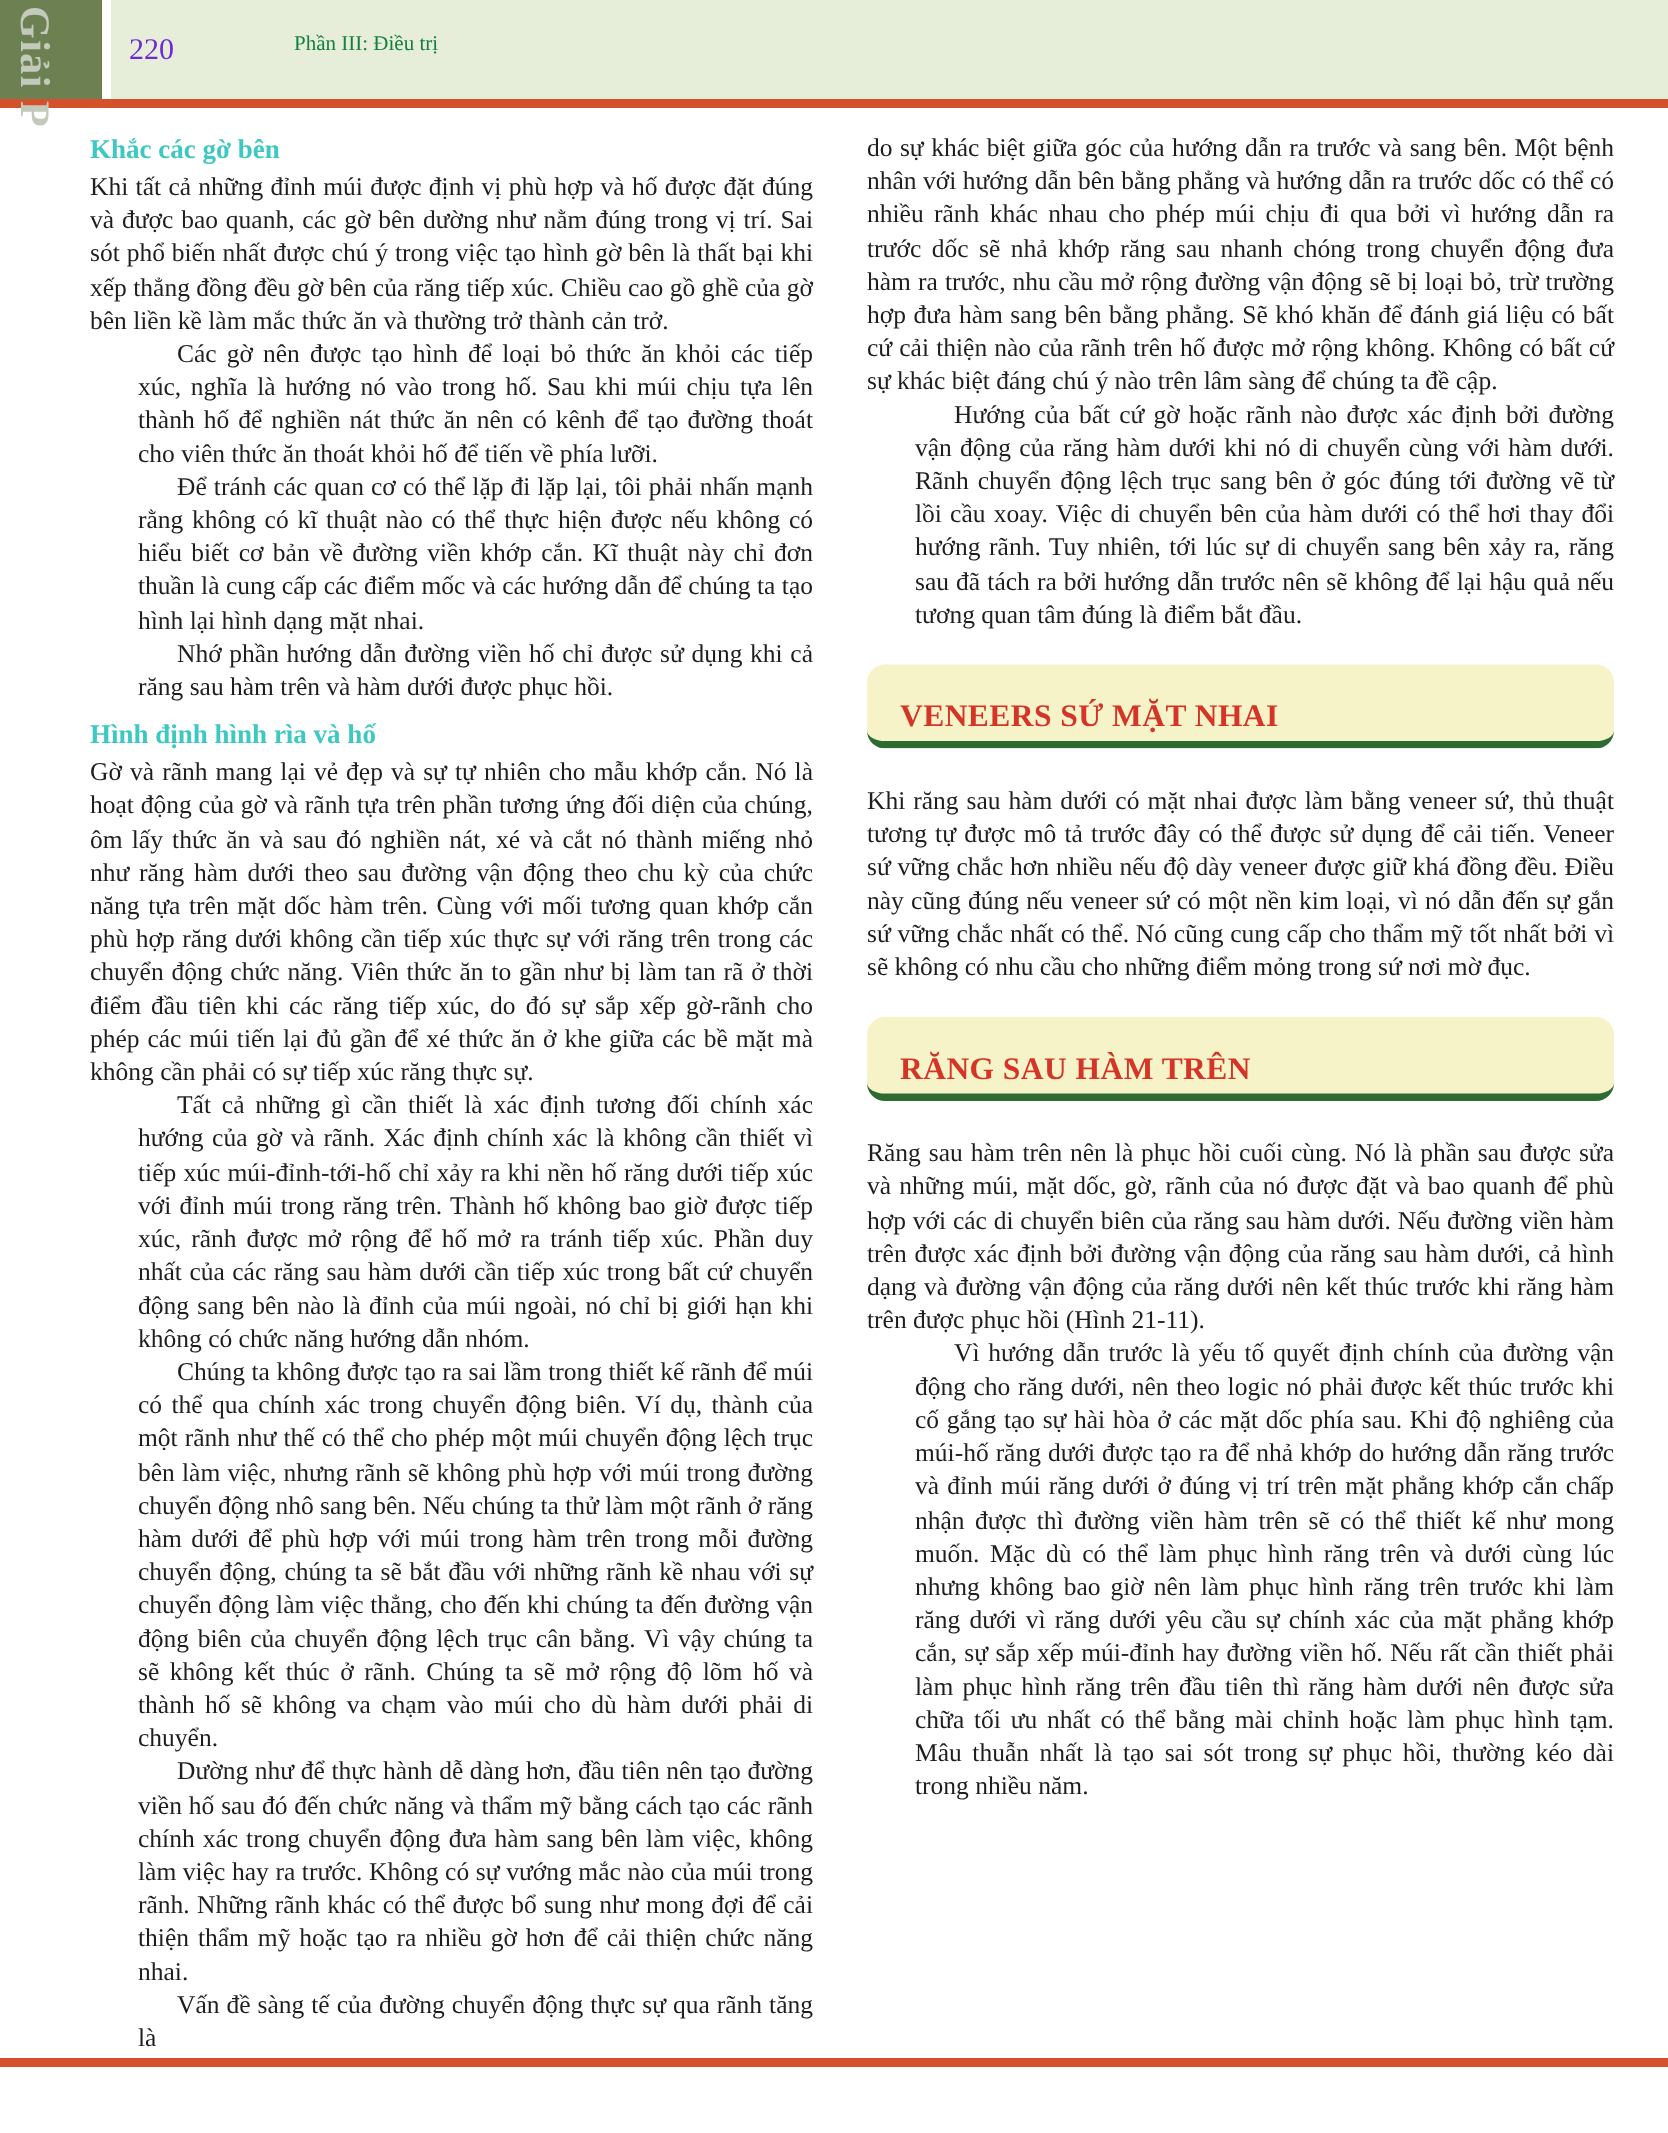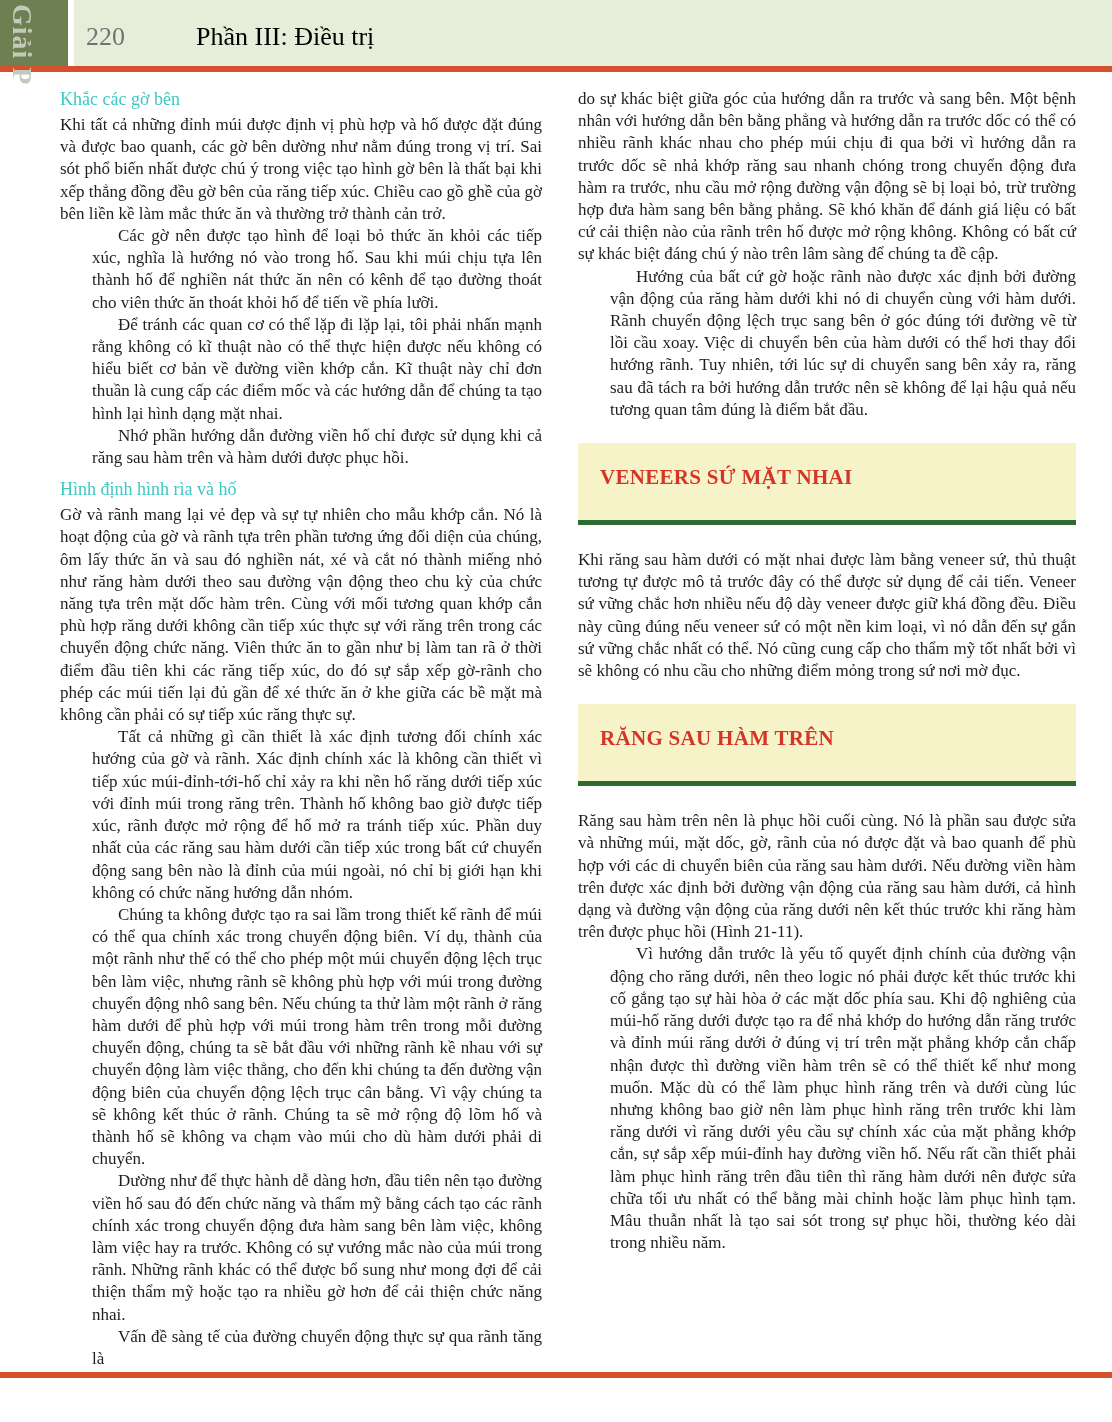--- a/index.html
+++ b/index.html
@@ -9,38 +9,38 @@
     overflow:hidden;
   }
   
   .header-band { position:absolute; top:0; left:74px; right:0; height:66px; background:#e6edd9; }
   .header-tab  { position:absolute; top:0; left:0; width:68px; height:66px; background:#6d8051; }
   .side-tab-text {
     position:absolute; top:4px; left:38px; transform:rotate(90deg); transform-origin:left top;
     font-size:28px; font-weight:bold; color:#c3c9bb; letter-spacing:1px; white-space:nowrap; z-index:3;
   }
   .header-rule { position:absolute; top:66px; left:0; width:100%; height:6px; background:#d5512b; z-index:2; }
-  .page-number { position:absolute; top:22px; left:86px; font-size:26px; color:#737373; }
-  .header-title { position:absolute; top:22px; left:196px; font-size:26px; color:#000000; }
+  .page-number { position:absolute; top:22px; left:86px; font-size:20px; color:#6d28d9; }
+  .header-title { position:absolute; top:22px; left:196px; font-size:14px; color:#15803d; }
   
   .footer-rule { position:absolute; top:1372px; left:0; width:100%; height:6px; background:#d5512b; }
   
   .col { position:absolute; top:88px; font-size:17px; line-height:22.2px; text-align:justify; }
   .col-left  { left:60px;  width:482px; }
   .col-right { left:578px; width:498px; }
   .col p { margin:0; }
   .col p.indent { text-indent:26px;margin-left:32px; }
   h3.teal {
-    color:#3ec8c2; font-size:18px; line-height:23px; font-weight:normal;
+    color:#3ec8c2; font-size:18px; line-height:23px; font-weight:bold;
     margin:9px 0 3px 0; text-align:left;
   }
   h3.teal.first { margin-top:0; }
   .callout {
     background:#f7f3c9; border-bottom:5px solid #2e6b31;
-    margin:22px 0 24px 0; padding:22px 20px 31px 22px; text-align:left;
+    margin:22px 0 24px 0; padding:22px 20px 5px 22px; text-align:left;border-radius:12px;
   }
   .callout-title {
     color:#d43527; font-size:21px; line-height:24px; font-weight:bold; letter-spacing:0.3px;
   }
 </style>
 </head>
 <body>
 
 <div class="page">
 

